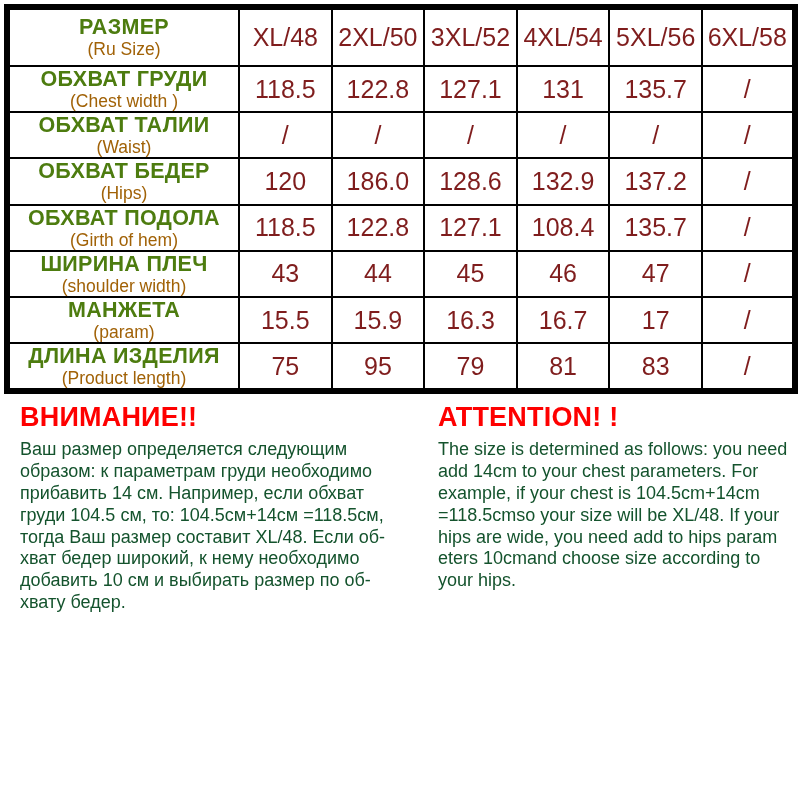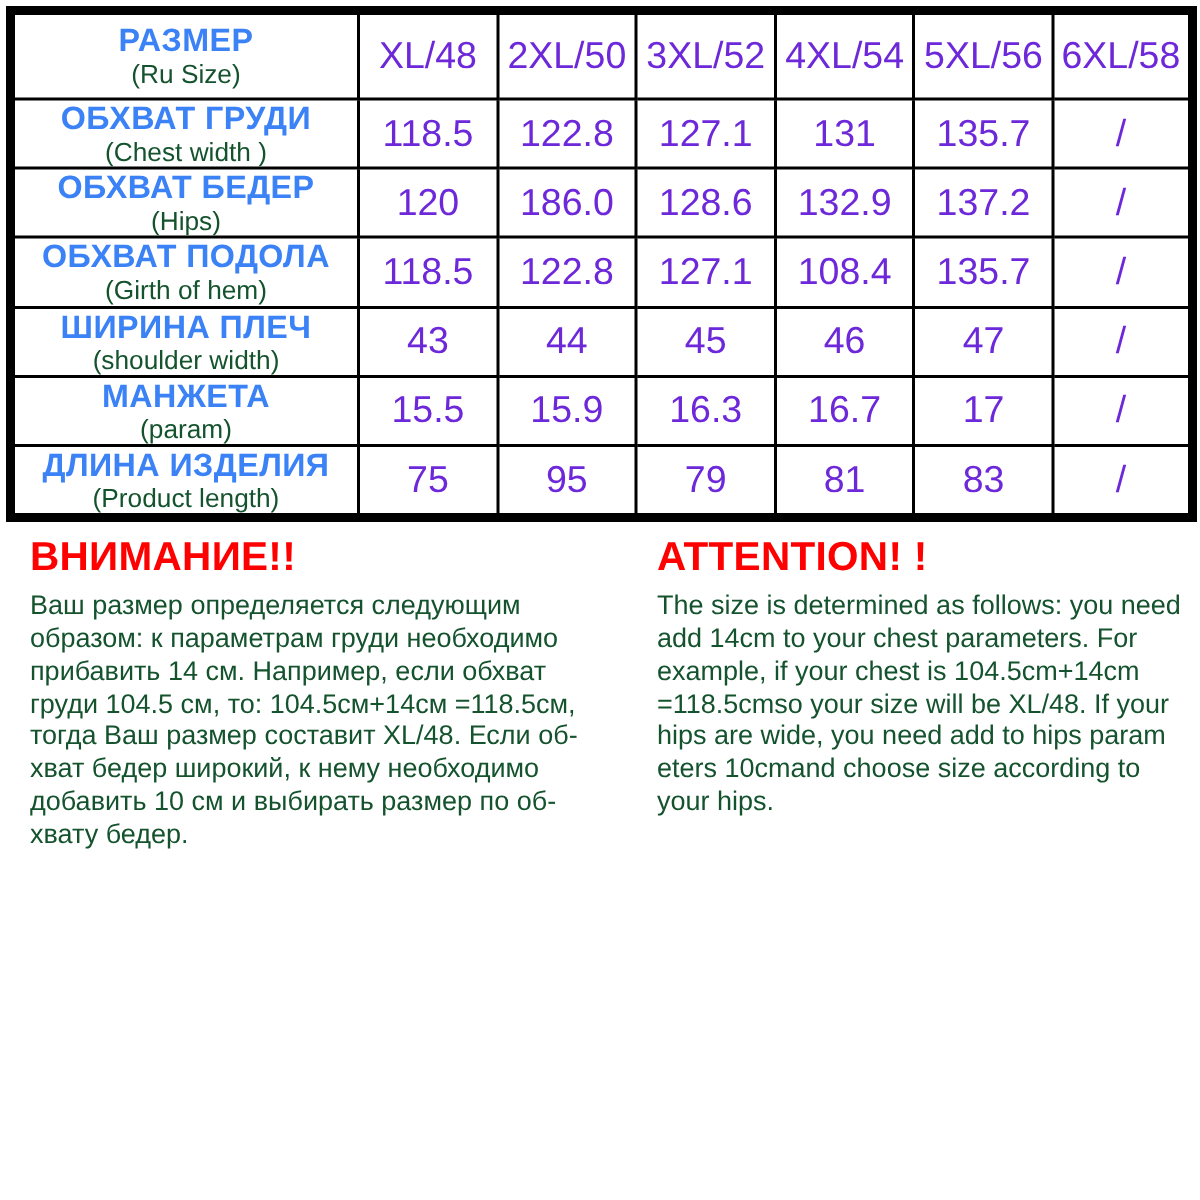--- a/index.html
+++ b/index.html
@@ -32,32 +32,32 @@
   col.label-col  { width: 232px; }
   col.size-col   { width: 92.6px; }
 
   tr.data-row   { height: 44px; }
   tr.header-row { height: 59px; }
 
   .cell-ru {
     font-weight: bold;
     font-size: 21.5px;
     letter-spacing: 0.3px;
-    color: #3b82f6;
+    color: #4d7c0f;
     line-height: 1.12;
   }
   .cell-en {
     font-weight: normal;
     font-size: 17.5px;
-    color: #14532d;
+    color: #a16207;
     line-height: 1.15;
   }
   td.value-cell {
     font-size: 25px;
-    color: #6d28d9;
+    color: #7f1d1d;
     font-weight: normal;
   }
 
   
   .notes {
     display: flex;
     padding: 8px 16px 0 20px;
     gap: 30px;
   }
   .note { flex: 0 0 auto; }
@@ -113,20 +113,32 @@
           <div class="cell-en">(Chest width )</div>
         </th>
         <td class="value-cell">118.5</td>
         <td class="value-cell">122.8</td>
         <td class="value-cell">127.1</td>
         <td class="value-cell">131</td>
         <td class="value-cell">135.7</td>
         <td class="value-cell">/</td>
       </tr>
 
+      <tr class="data-row">
+        <th>
+          <div class="cell-ru">ОБХВАТ ТАЛИИ</div>
+          <div class="cell-en">(Waist)</div>
+        </th>
+        <td class="value-cell">/</td>
+        <td class="value-cell">/</td>
+        <td class="value-cell">/</td>
+        <td class="value-cell">/</td>
+        <td class="value-cell">/</td>
+        <td class="value-cell">/</td>
+      </tr>
 
       <tr class="data-row">
         <th>
           <div class="cell-ru">ОБХВАТ БЕДЕР</div>
           <div class="cell-en">(Hips)</div>
         </th>
         <td class="value-cell">120</td>
         <td class="value-cell">186.0</td>
         <td class="value-cell">128.6</td>
         <td class="value-cell">132.9</td>

